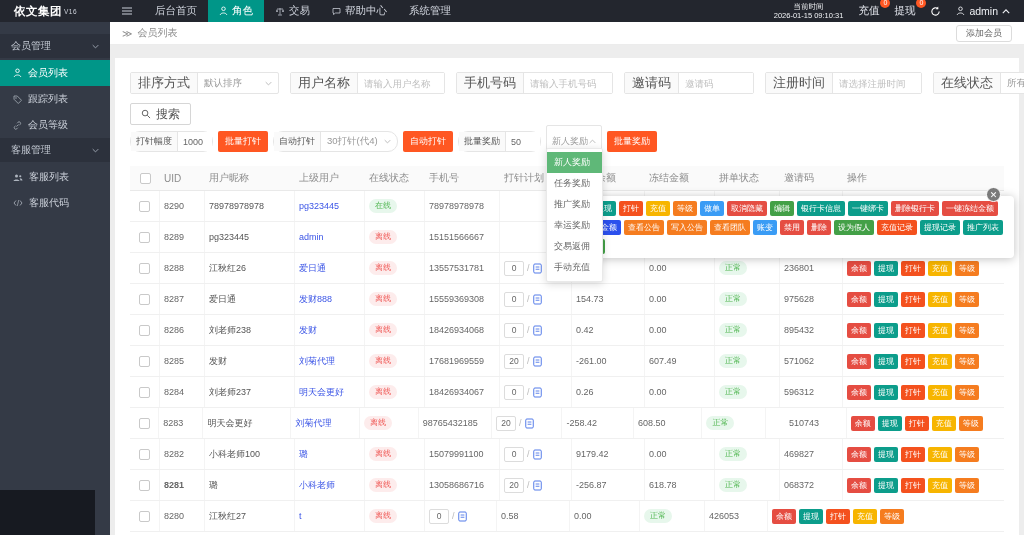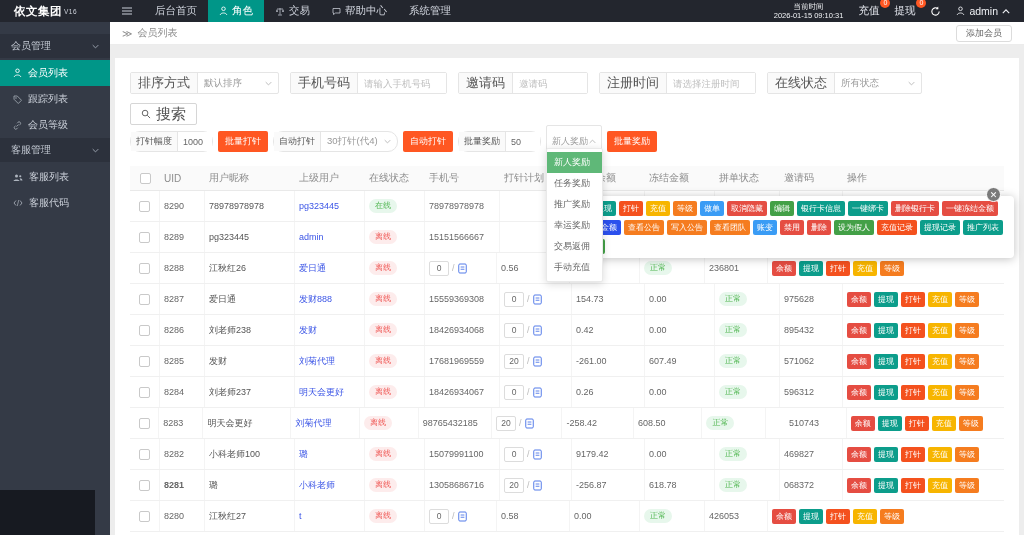--- a/index.html
+++ b/index.html
@@ -51,21 +51,21 @@
   .filters { position:absolute; left:15px; top:14px; display:flex; gap:11px; }
   .fgroup { display:flex; height:22px; border:1px solid #e5e5e5; border-radius:2px; background:#fff; }
   .flabel { background:#fafafa; border-right:1px solid #e5e5e5; padding:0 7px; line-height:20px;
     font-size:13px; color:#555; white-space:nowrap; }
   .fgroup input { border:none; outline:none; padding:0 6px; font-size:9.5px; color:#666; }
   .fgroup input::placeholder { color:#bfbfbf; }
   .fselect { display:flex; align-items:center; justify-content:space-between; padding:0 6px;
     color:#999; font-size:9.5px; cursor:pointer; }
   .search-btn { position:absolute; left:15px; top:45px; height:22px; display:flex; align-items:center;
     gap:5px; padding:0 10px; border:1px solid #d6d6d6; border-radius:2px; background:#fff;
-    color:#555; font-size:15px; cursor:pointer; }
+    color:#555; font-size:12px; cursor:pointer; }
 
   
   .toolbar { position:absolute; left:15px; top:73px; height:21px; display:flex; gap:5px; align-items:center; }
   .tgroup { display:flex; height:21px; border:1px solid #e5e5e5; border-radius:10px; background:#fff; }
   .tgroup .flabel { line-height:19px; padding:0 5px; font-size:9px; }
   .tgroup input { width:34px; border:none; outline:none; text-align:left; padding:0 5px; font-size:9px; color:#666; }
   .btn-orange { height:21px; line-height:21px; padding:0 7px; background:#ff5722; color:#fff;
     border:none; border-radius:2px; font-size:9px; cursor:pointer; white-space:nowrap; }
   .reward-select { position:relative; width:56px; height:34px; border:1px solid #e5e5e5; border-radius:2px;
     display:flex; align-items:center; justify-content:space-between; padding:11px 5px; font-size:9px;
@@ -277,20 +277,24 @@
           <div class="fselect" style="width: 80px;">
             <span>默认排序</span>
             <span class="icon" style="color: rgb(187, 187, 187);">
               <svg width="7" height="5" viewBox="0 0 10 6">
                 <path d="M1 1l4 4 4-4" fill="none" stroke="currentColor" stroke-width="1.4"></path>
               </svg>
             </span>
           </div>
         </div>
         <div class="fgroup">
+          <span class="flabel">用户名称</span>
+          <input placeholder="请输入用户名称" style="width: 86px;">
+        </div>
+        <div class="fgroup">
           <span class="flabel">手机号码</span>
           <input placeholder="请输入手机号码" style="width: 88px;">
         </div>
         <div class="fgroup">
           <span class="flabel">邀请码</span>
           <input placeholder="邀请码" style="width: 74px;">
         </div>
         <div class="fgroup">
           <span class="flabel">注册时间</span>
           <input placeholder="请选择注册时间" style="width: 88px;">
@@ -427,20 +431,21 @@
           <div class="cell" style="width: 45px;">8288</div>
           <div class="cell" style="width: 90px;">
             <span class="nick">江秋红26</span>
           </div>
           <div class="cell" style="width: 70px;">
             <span class="link">爱日通</span>
           </div>
           <div class="cell" style="width: 60px;">
             <span class="pill off">离线</span>
           </div>
+          <div class="cell" style="width: 75px;">13557531781</div>
           <div class="cell" style="width: 72px;">
             <input class="plan-input" value="0" style="">
             <span class="plan-slash">/</span>
             <span class="icon">
               <svg width="9" height="11" viewBox="0 0 12 14">
                 <rect x="1" y="1" width="10" height="12" rx="1.5" fill="none" stroke="#4f77e8" stroke-width="1.3"></rect>
                 <path d="M3.5 5h5M3.5 8h5" stroke="#4f77e8" stroke-width="1.2"></path>
               </svg>
             </span>
           </div>

